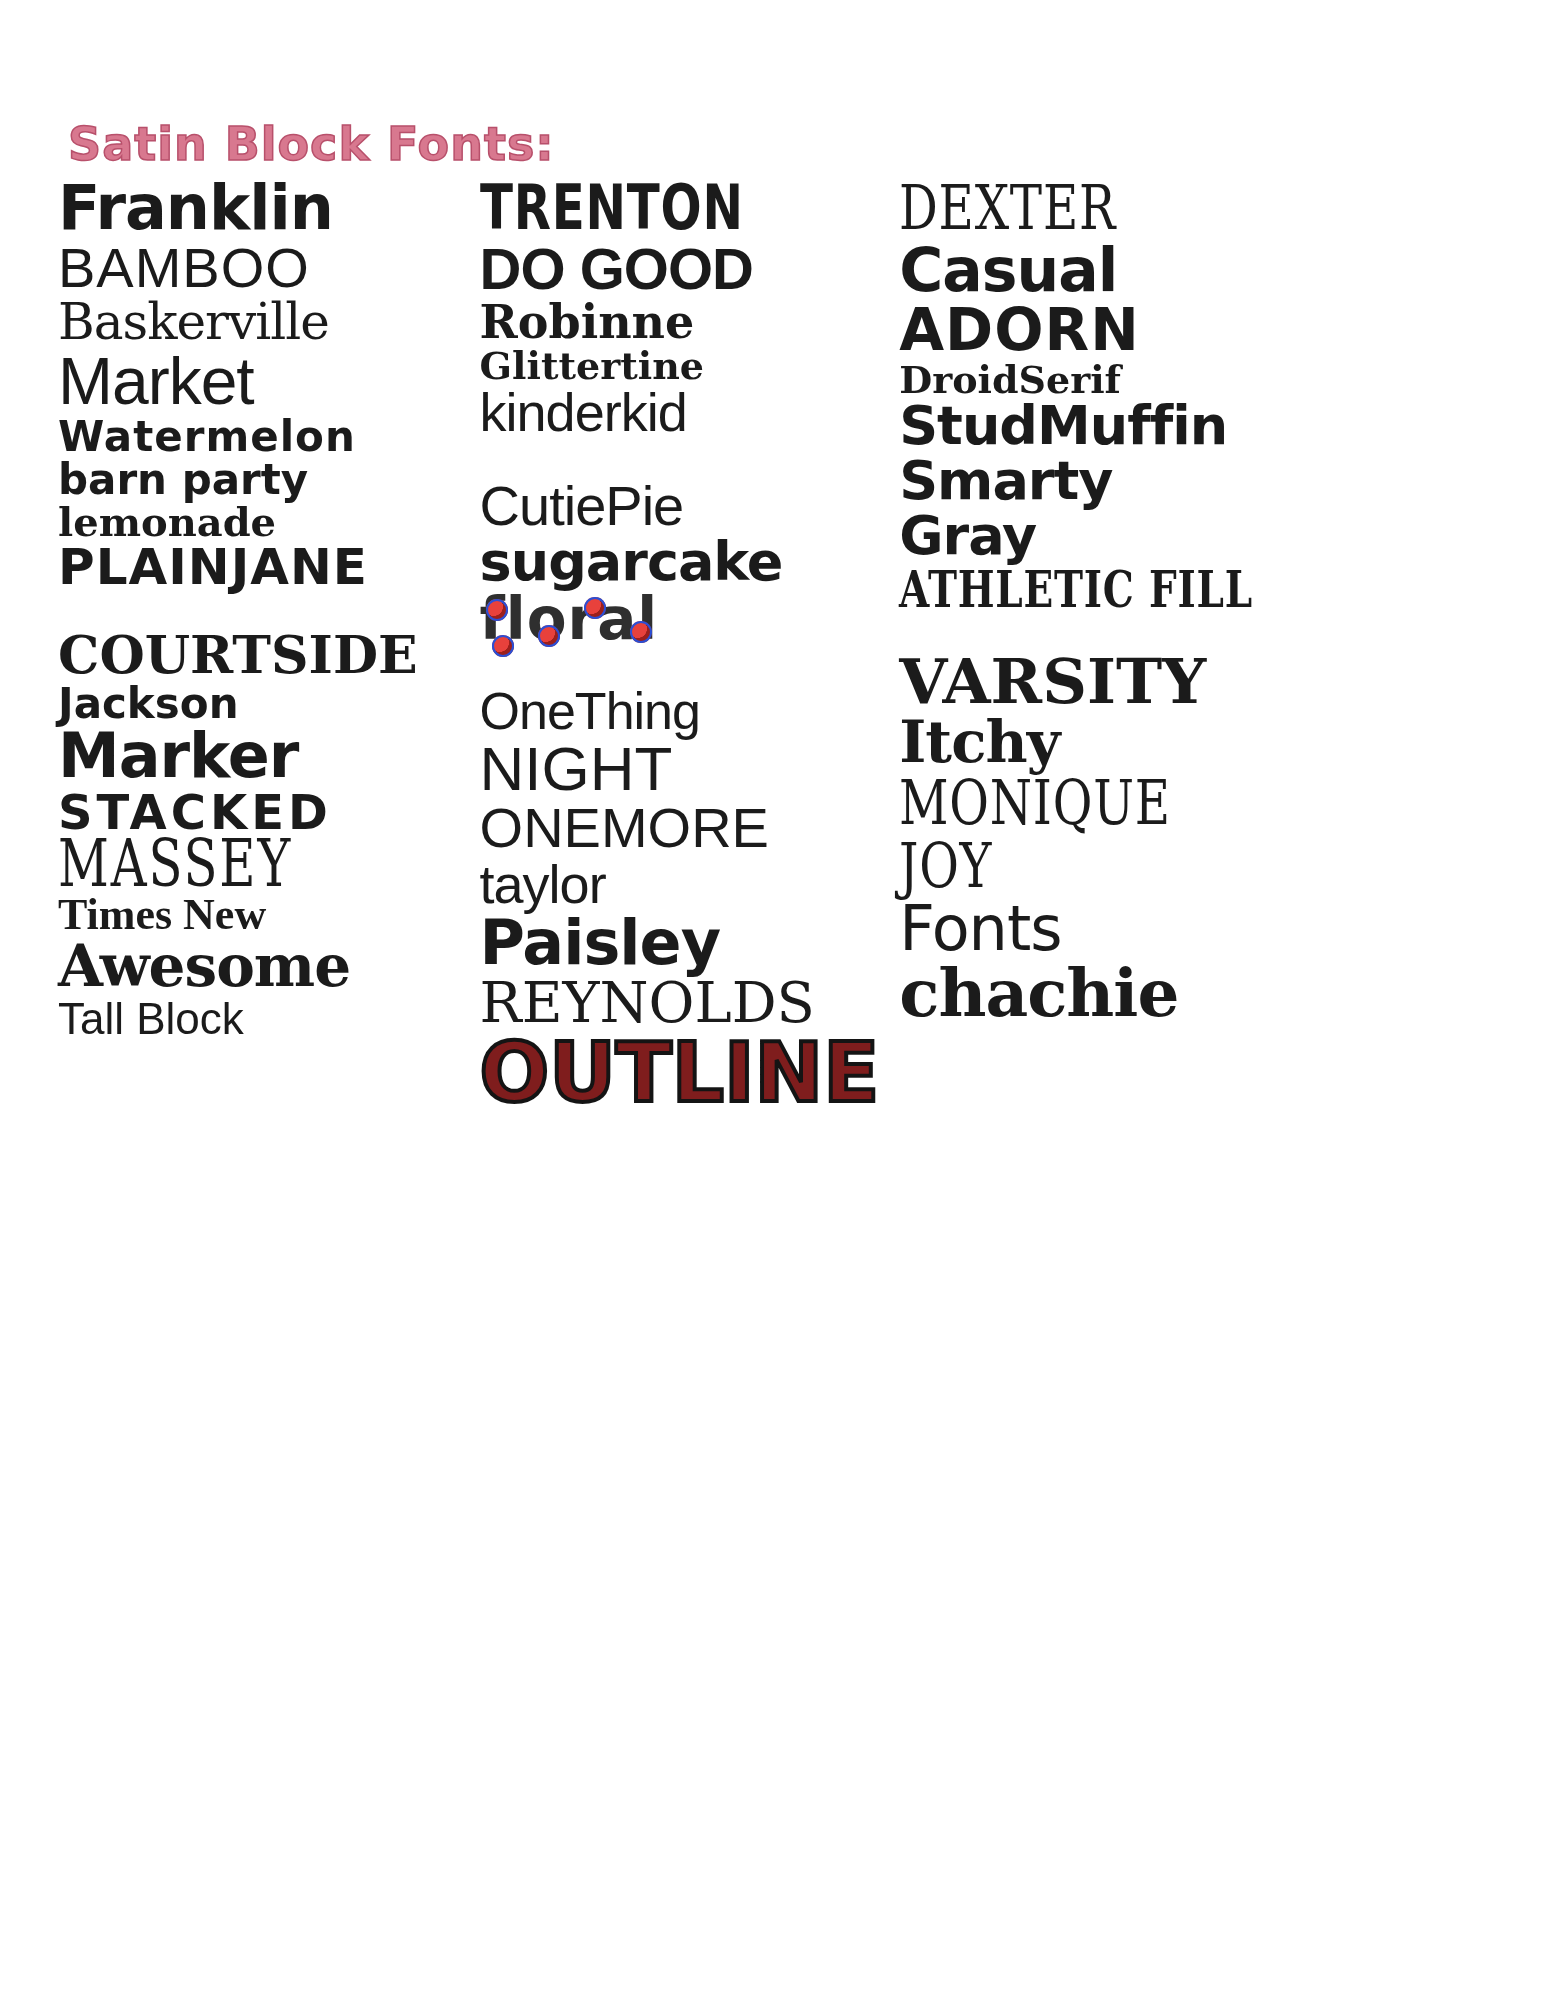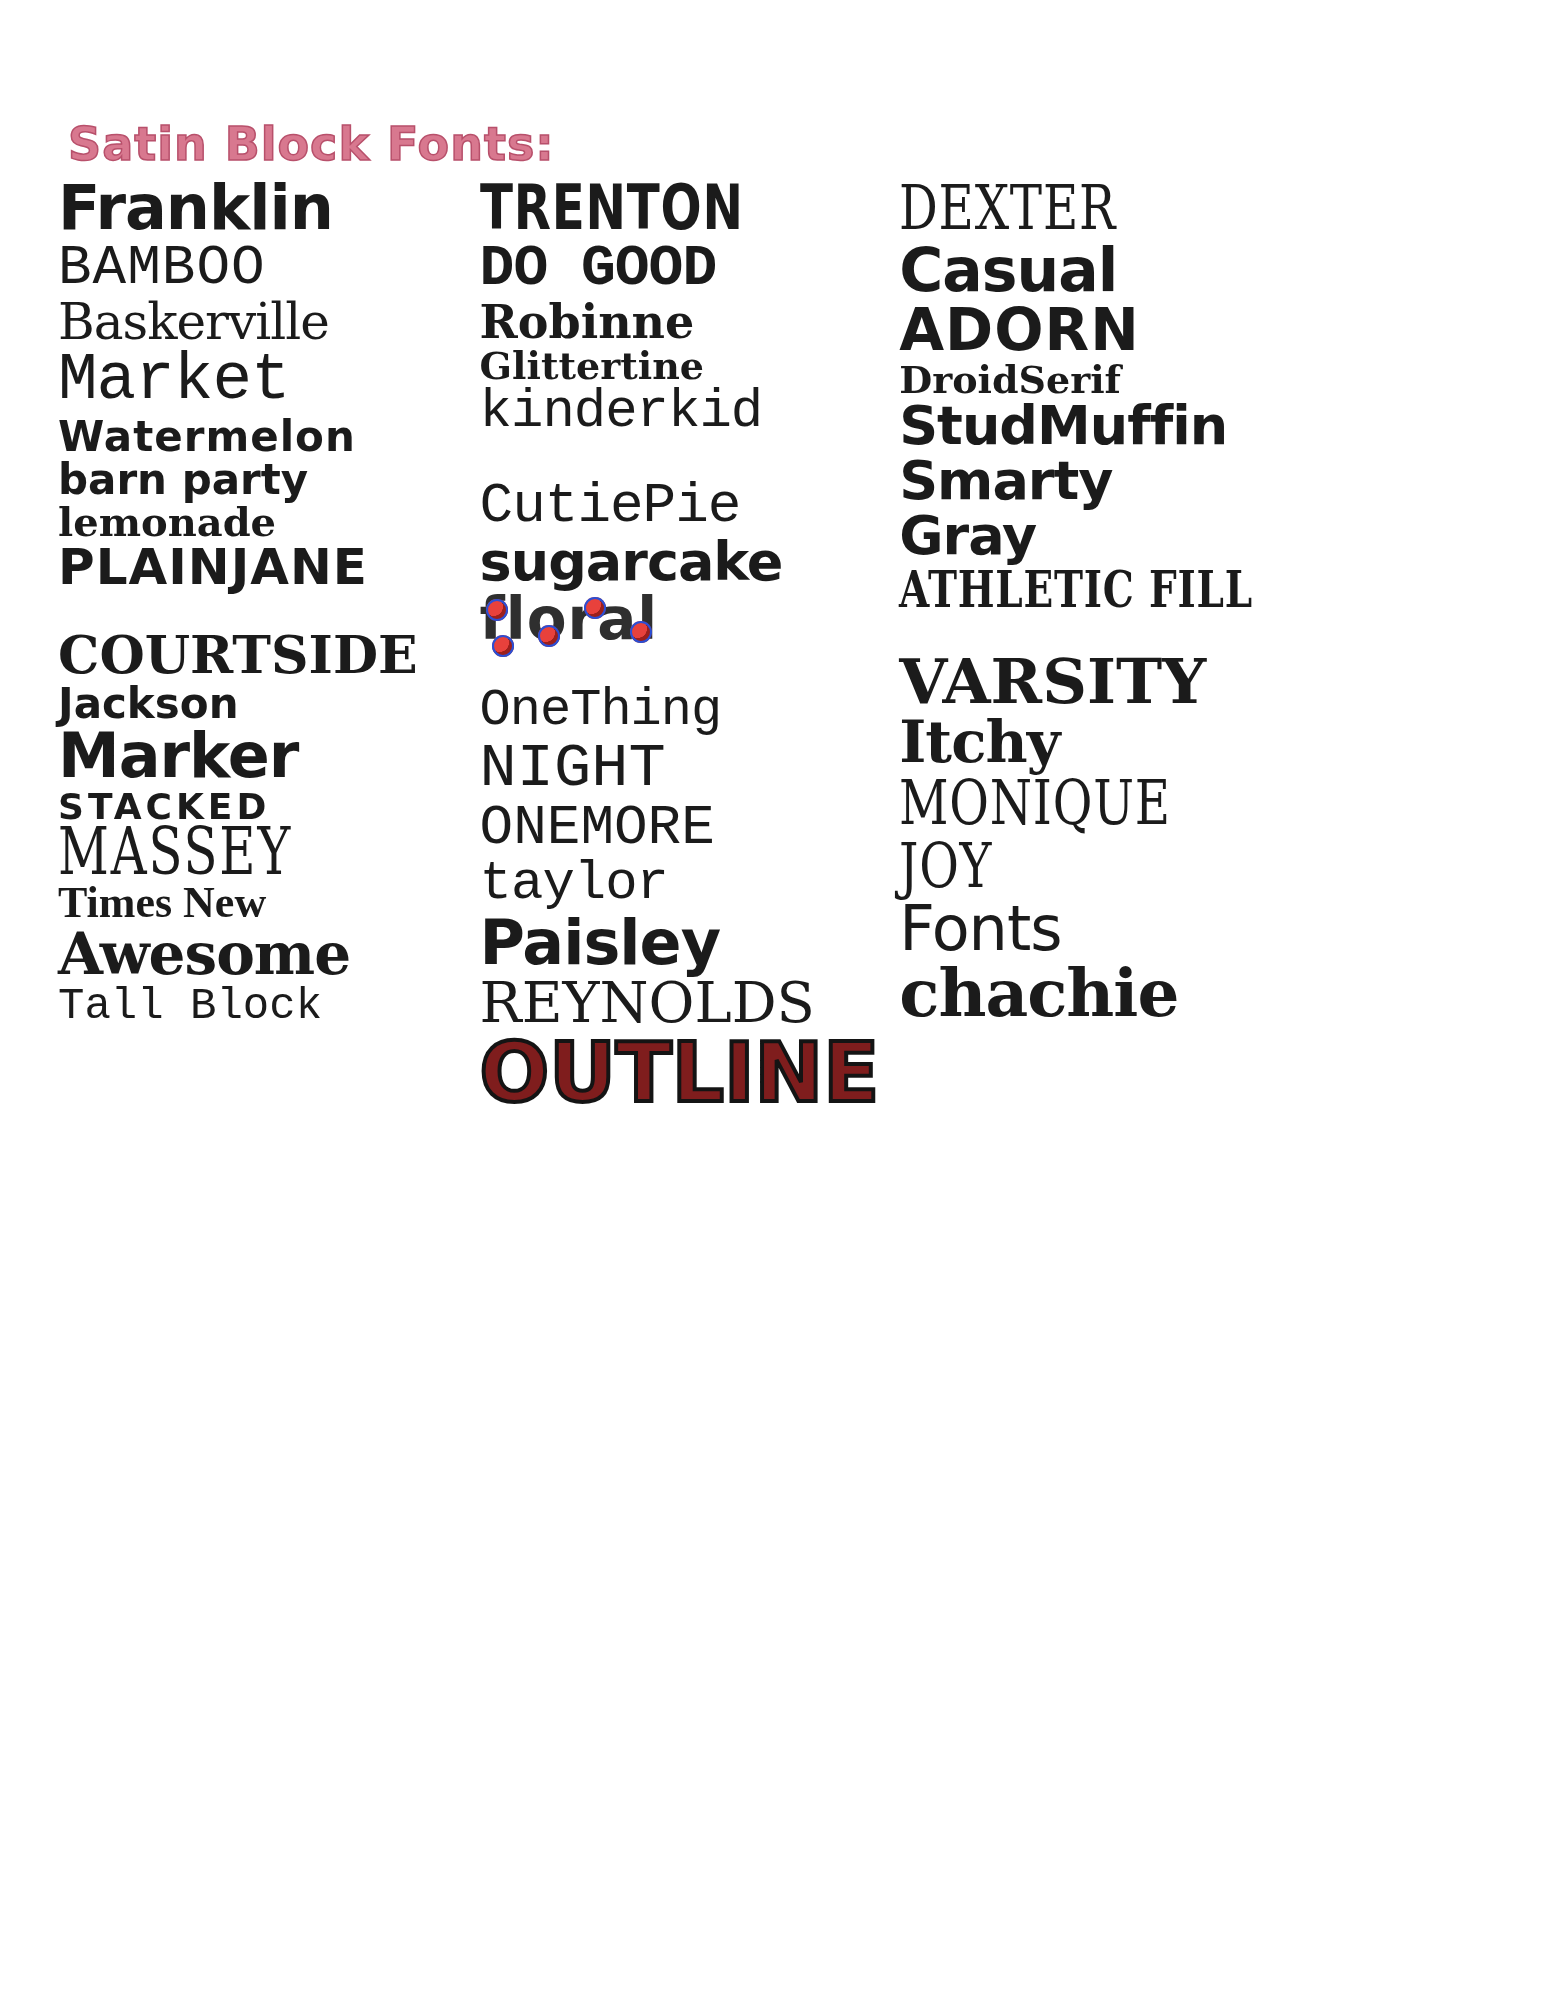--- a/index.html
+++ b/index.html
@@ -60,21 +60,21 @@
     white-space: nowrap;
     line-height: 0.98;
     margin: 0 0 2px 0;
     color: #1b1b1b;
     text-rendering: optimizeLegibility;
   }
 
   
   .sans { font-family: "DejaVu Sans", sans-serif; }
   .serif { font-family: "DejaVu Serif", serif; }
-  .lib { font-family: Liberation Mono, monospace; }
+  .lib { font-family: Liberation Sans, sans-serif; }
   .libserif { font-family: Liberation Serif, serif; }
 
   .b { font-weight: bold; }
   .narrow { transform: scaleX(0.78); transform-origin: left center; }
   .tall { transform: scale(0.92, 1.22); transform-origin: left center; }
   .outline {
     color: #7f1d1d;
     -webkit-text-stroke: 4px #141414;
   }
   .spaced { letter-spacing: 4px; }
@@ -115,21 +115,21 @@
       <span class="font-name sans b" style="font-size:50px;letter-spacing:1px;">PLAINJANE</span>
 
       <div class="group-gap"></div>
 
       <span class="font-name serif b" style="font-size:52px;letter-spacing:0px;">COURTSIDE</span>
 
       <span class="font-name sans b" style="font-size:42px;">Jackson</span>
 
       <span class="font-name sans b" style="font-size:62px;letter-spacing:-1px;">Marker</span>
 
-      <span class="font-name sans b spaced" style="font-size:36px;">STACKED</span>
+      <span class="font-name sans b spaced" style="font-size:48px;">STACKED</span>
 
       <span class="font-name serif tall" style="font-size:54px;letter-spacing:2px;">MASSEY</span>
 
       <span class="font-name libserif b" style="font-size:44px;">Times New</span>
 
       <span class="font-name serif b" style="font-size:58px;letter-spacing:-1px;">Awesome</span>
 
       <span class="font-name lib" style="font-size:44px;">Tall Block</span>
     </div>
 

